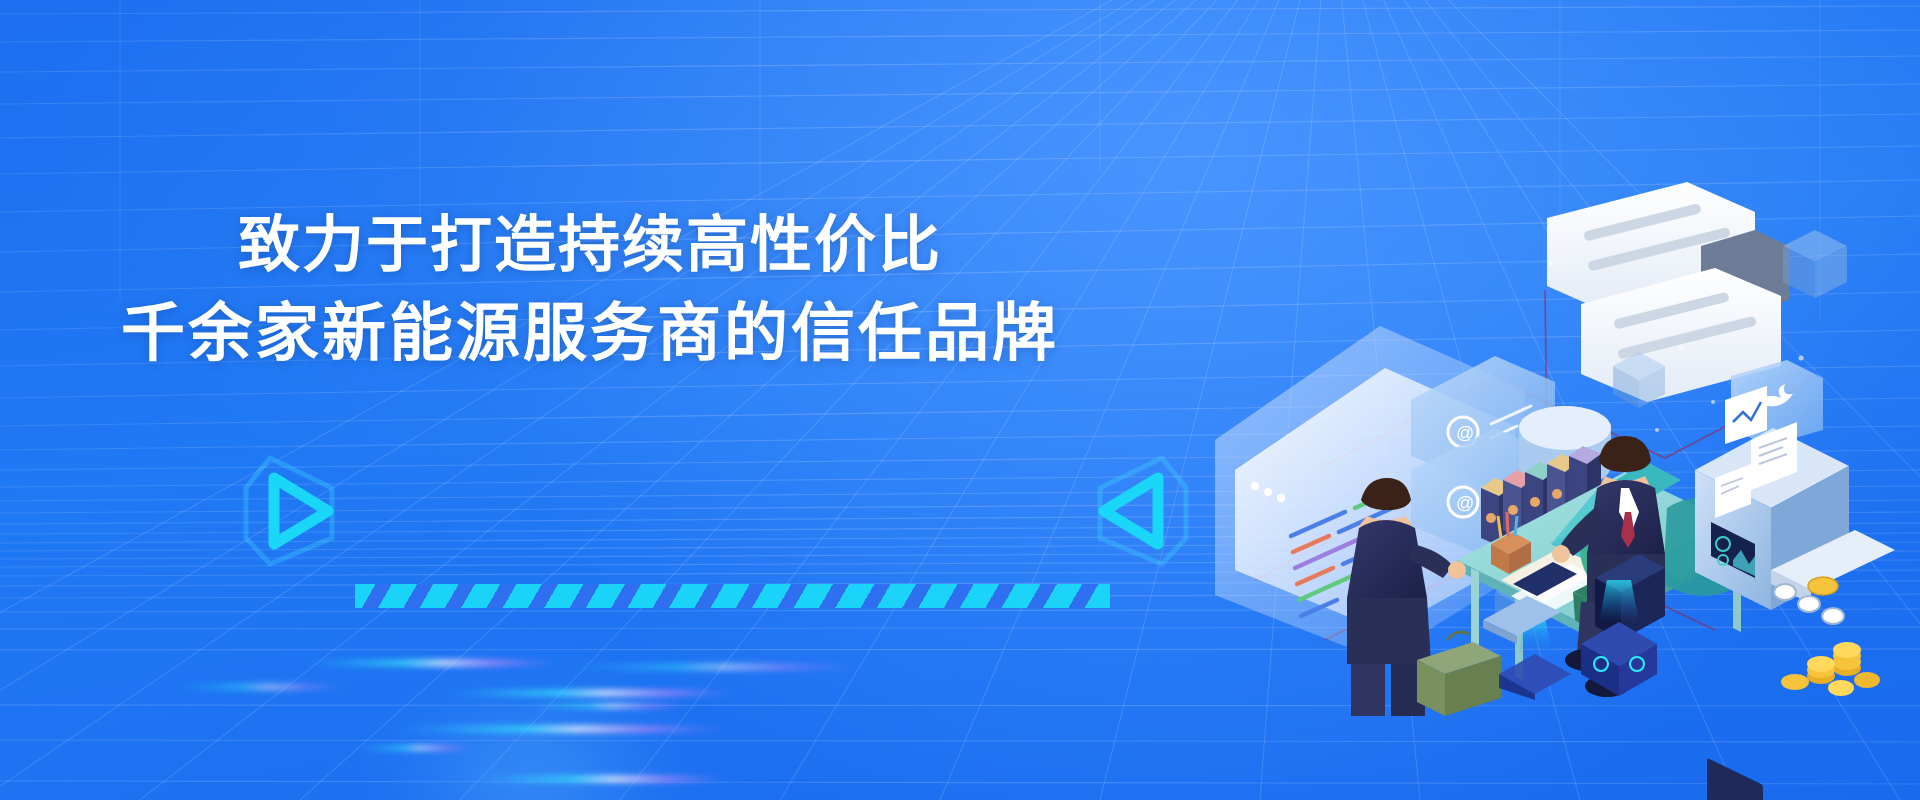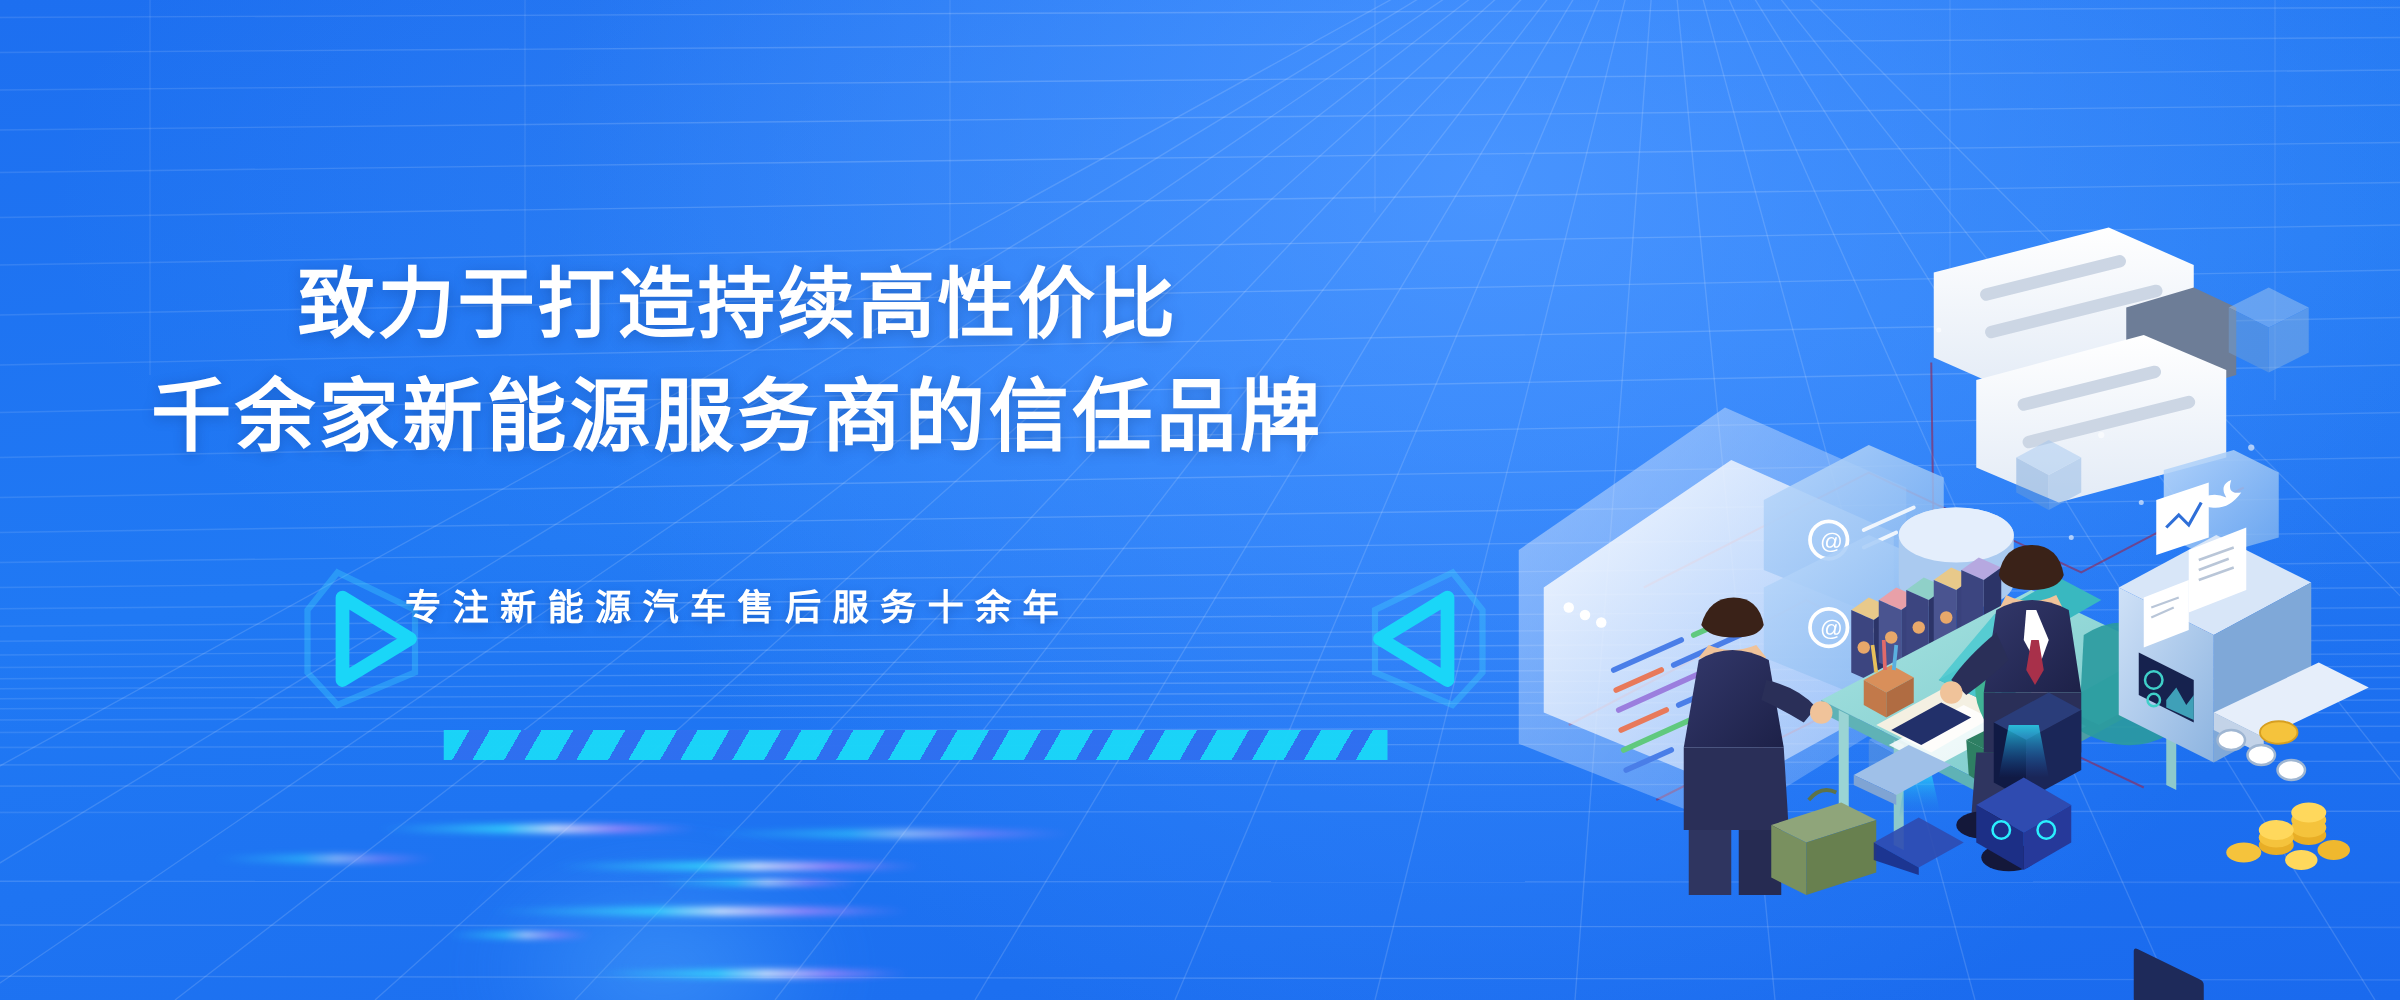--- a/index.html
+++ b/index.html
@@ -196,21 +196,20 @@
     </div>
 
     <div class="arrow right">
       <svg width="110" height="118" viewBox="0 0 110 118" xmlns="http://www.w3.org/2000/svg">
         <polygon points="80,6 18,36 18,86 80,112 104,86 104,36" fill="none" stroke="#3fd9ff" stroke-opacity="0.33" stroke-width="5"></polygon>
         <path d="M76,26 L22,59 L76,92 Z" fill="none" stroke="#1ad6f8" stroke-width="11" stroke-linejoin="round" stroke-linecap="round"></path>
       </svg>
     </div>
 
     <div class="sub-wrap">
-      <div class="subline">专注新能源汽车售后服务十余年</div>
     </div>
 
     <div class="stripe-bar"></div>
   </div>
 
   <div class="illu">
     <svg width="700" height="560" viewBox="0 0 700 560" xmlns="http://www.w3.org/2000/svg">
       <defs>
         <linearGradient id="panelG" x1="0" y1="0" x2="1" y2="1">
           <stop offset="0%" stop-color="#ffffff" stop-opacity="0.92"></stop>

